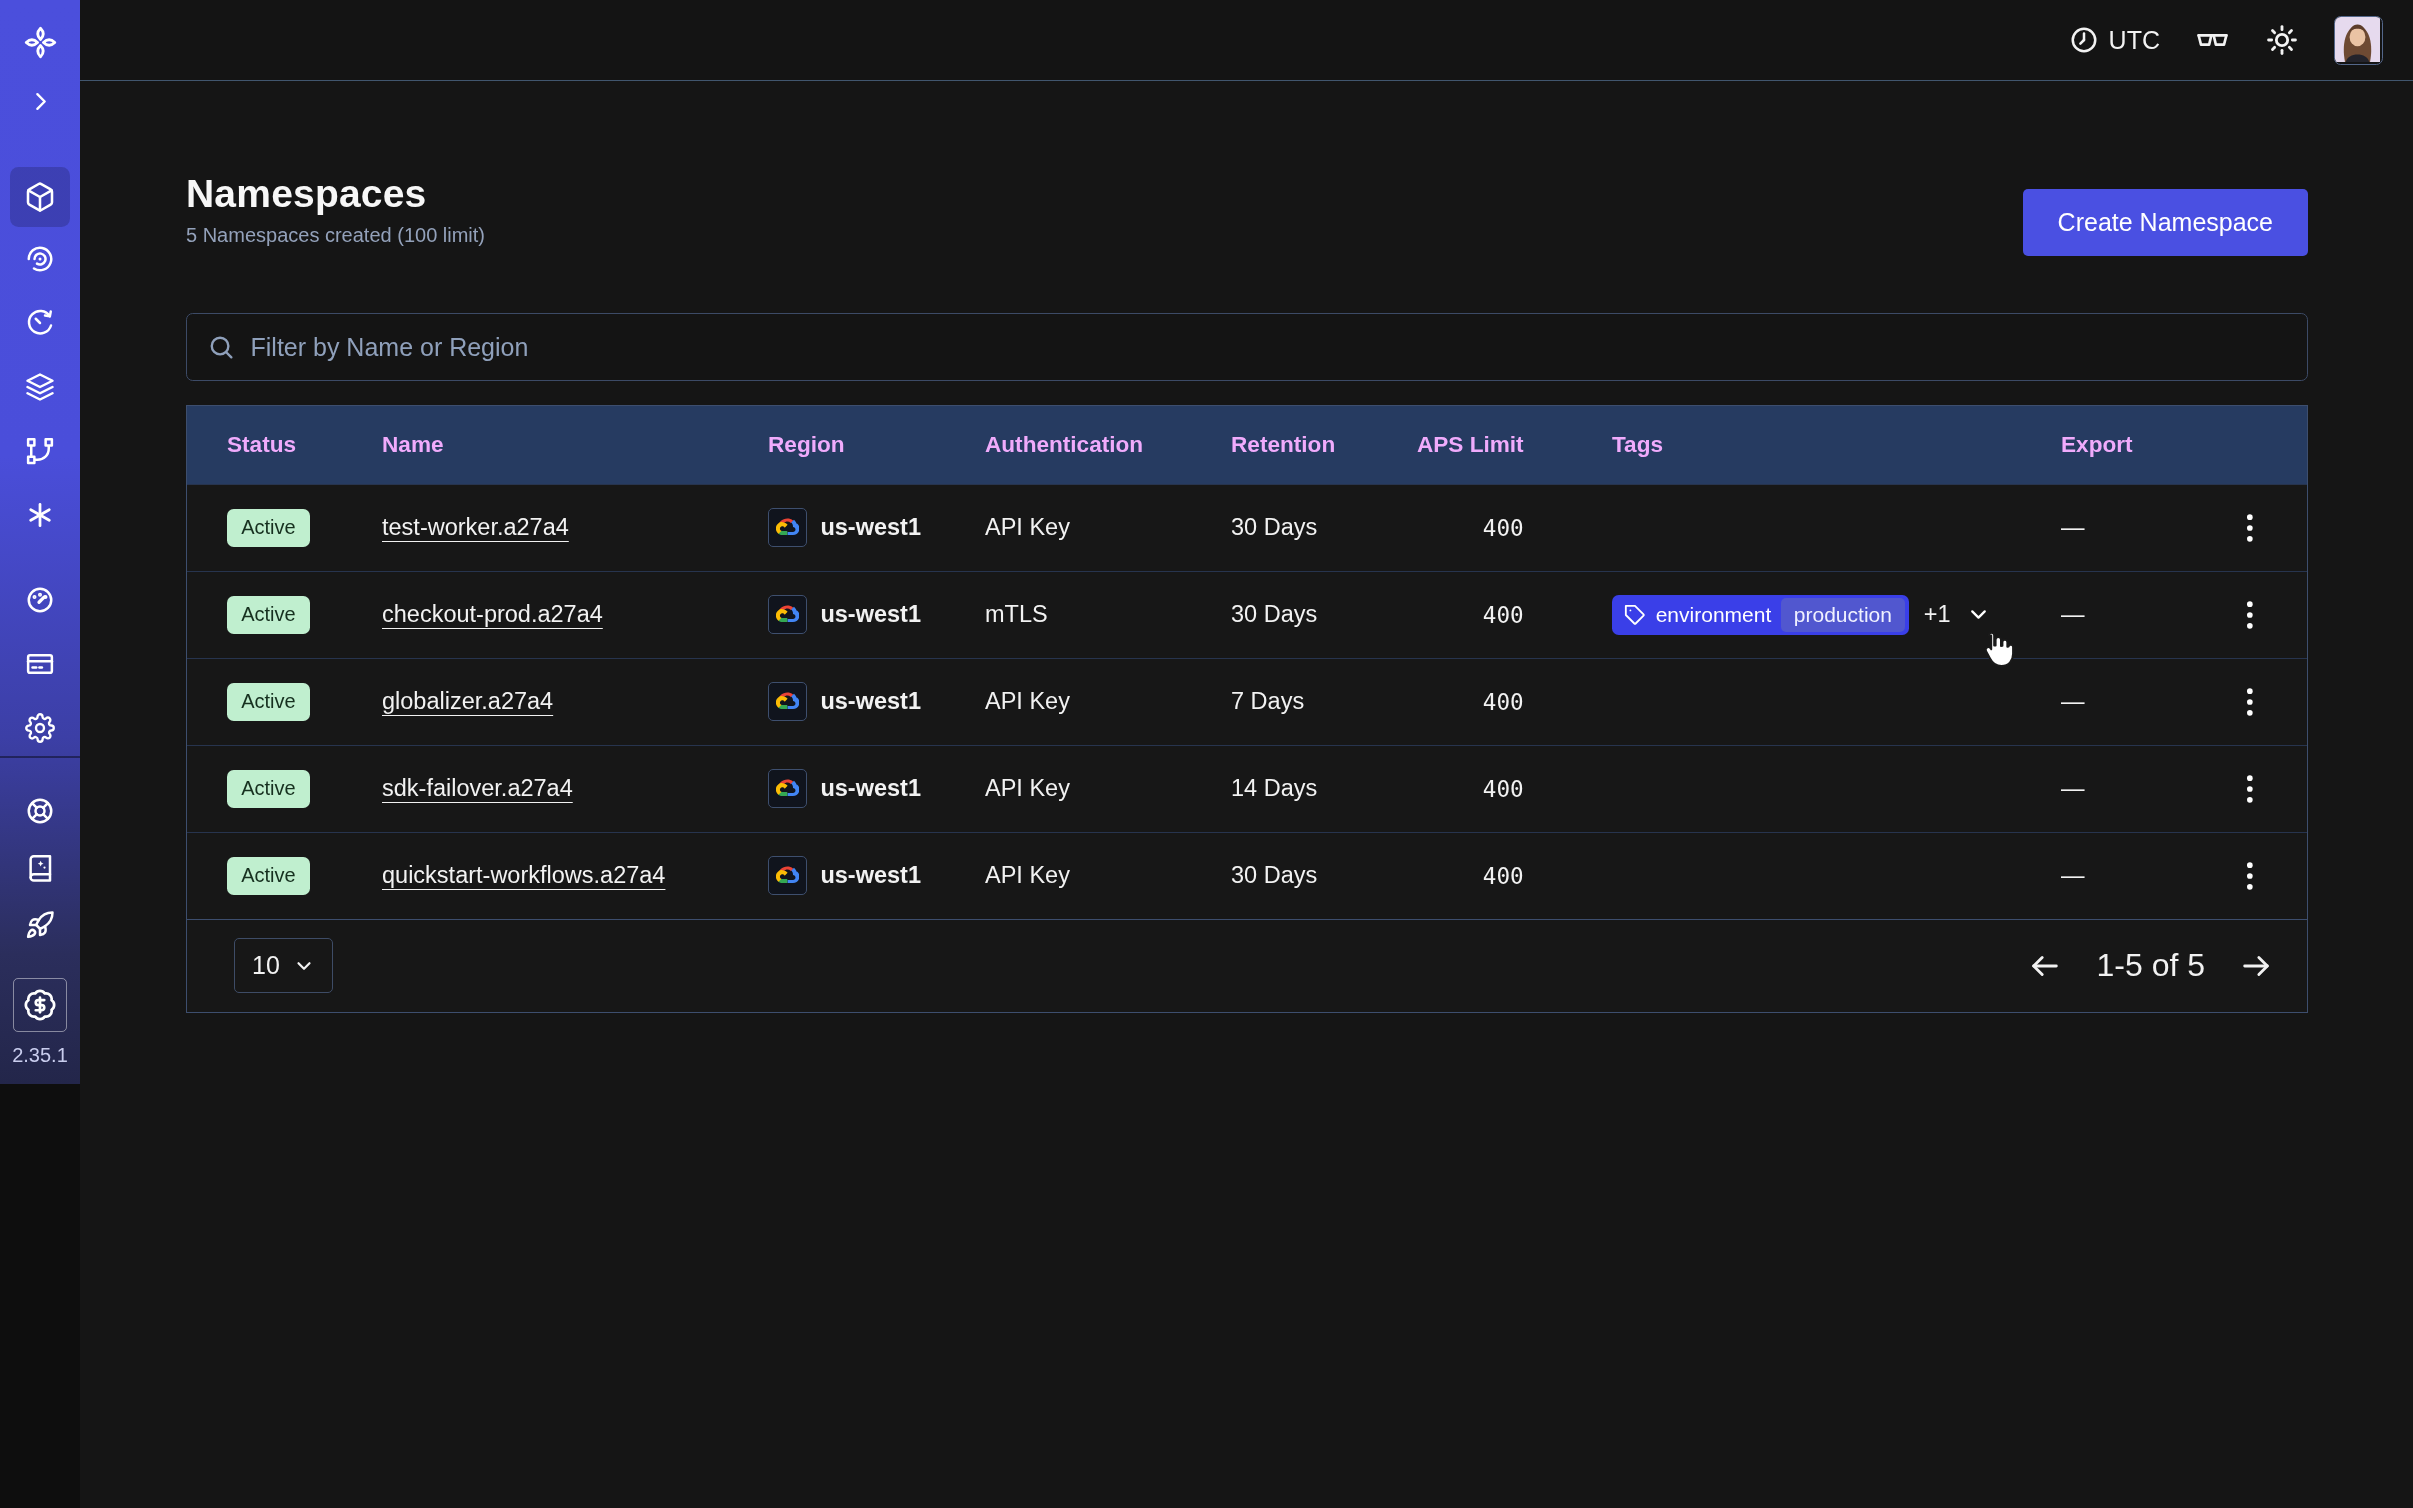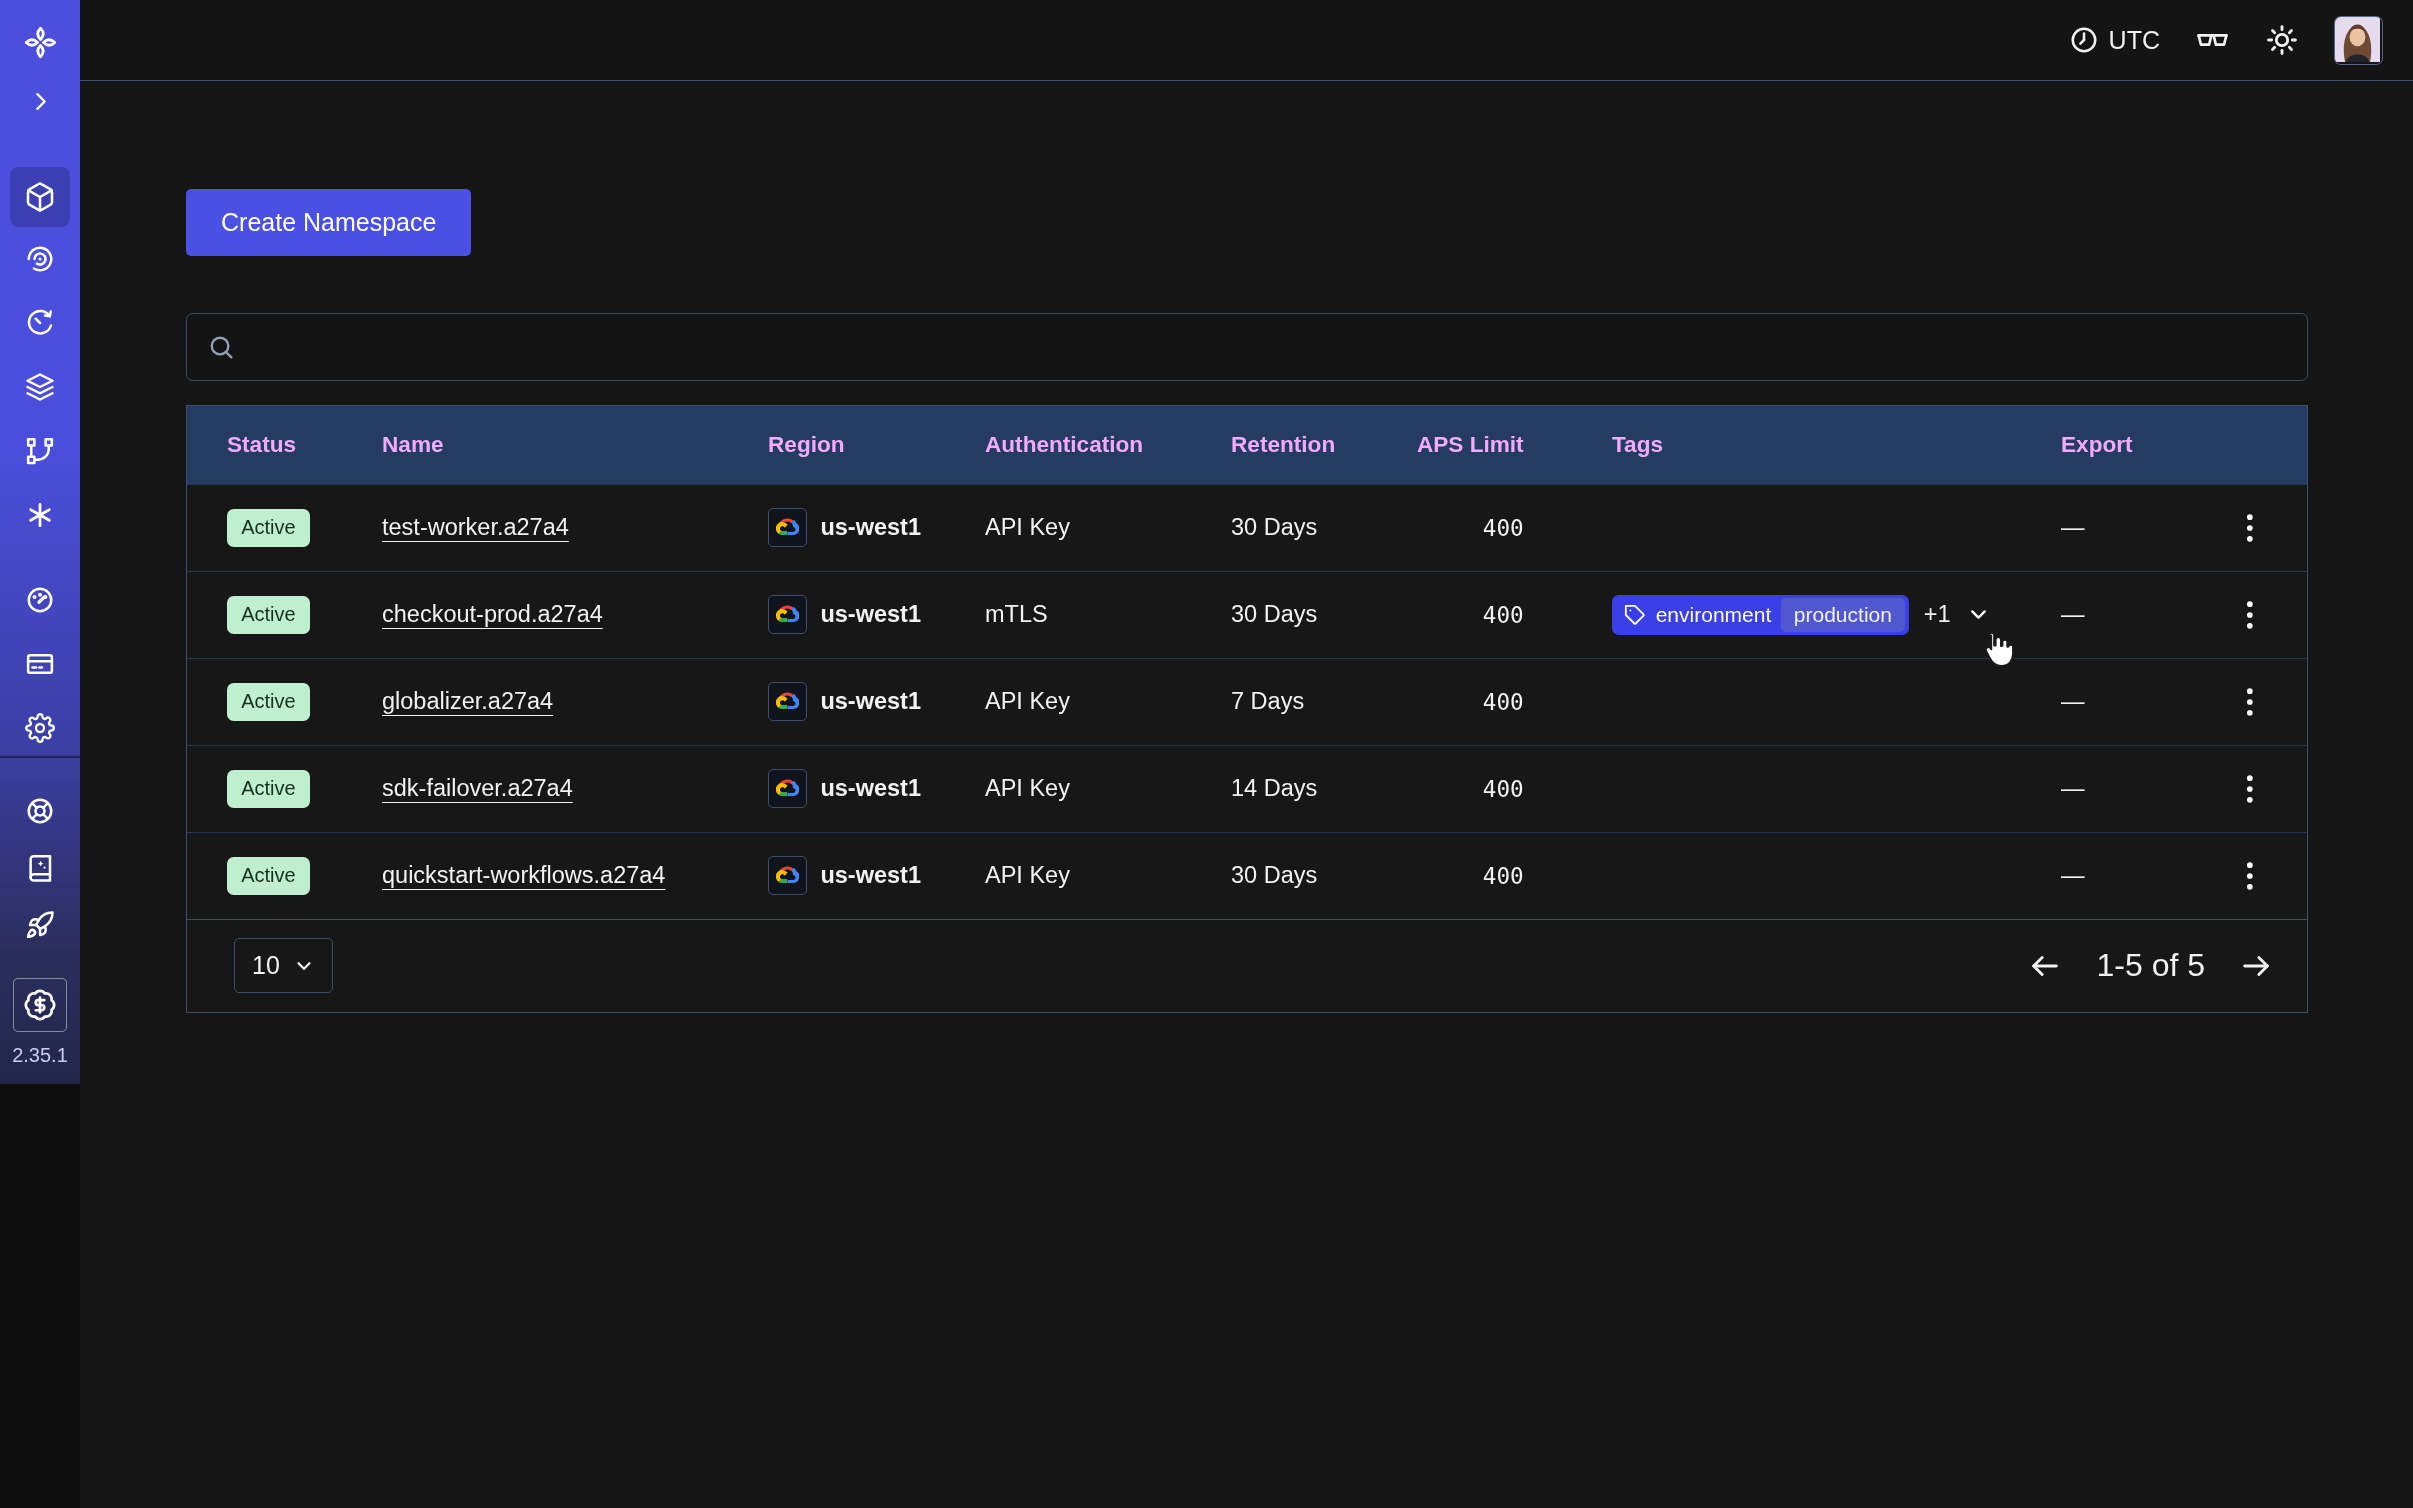--- a/index.html
+++ b/index.html
@@ -288,30 +288,35 @@
           <ellipse cx="27" cy="24" rx="9.5" ry="11" fill="#eac3a4"></ellipse>
           <path d="M17 20 C18 12 36 12 37 20 C37 15 33 9 27 9 C21 9 17 15 17 20 Z" fill="#5d3d2a"></path>
           <path d="M13 54 C15 42 39 42 41 54 Z" fill="#23232b"></path>
         </svg>
       </span>
     </header>
 
     <div class="content">
 
       <div class="page-header">
+        <div>
+          <h1 class="page-title">Namespaces</h1>
+          <div class="page-subtitle">5 Namespaces created (100 limit)</div>
+        </div>
         <button class="create-btn">Create Namespace</button>
       </div>
 
       <div class="filter-box">
         <span style="display:flex;">
           <svg width="28.5" height="28.5" viewBox="0 0 24 24" fill="none" stroke="#8fa0bb" stroke-width="2" stroke-linecap="round">
             <circle cx="11" cy="11" r="7"></circle>
               <path d="M16.2 16.2l4.3 4.3"></path>
           </svg>
         </span>
+        <input type="text" value="" placeholder="Filter by Name or Region" style="">
       </div>
 
       <div class="table">
 
         <div class="thead">
           <div>Status</div>
           <div>Name</div>
           <div>Region</div>
           <div>Authentication</div>
           <div>Retention</div>

